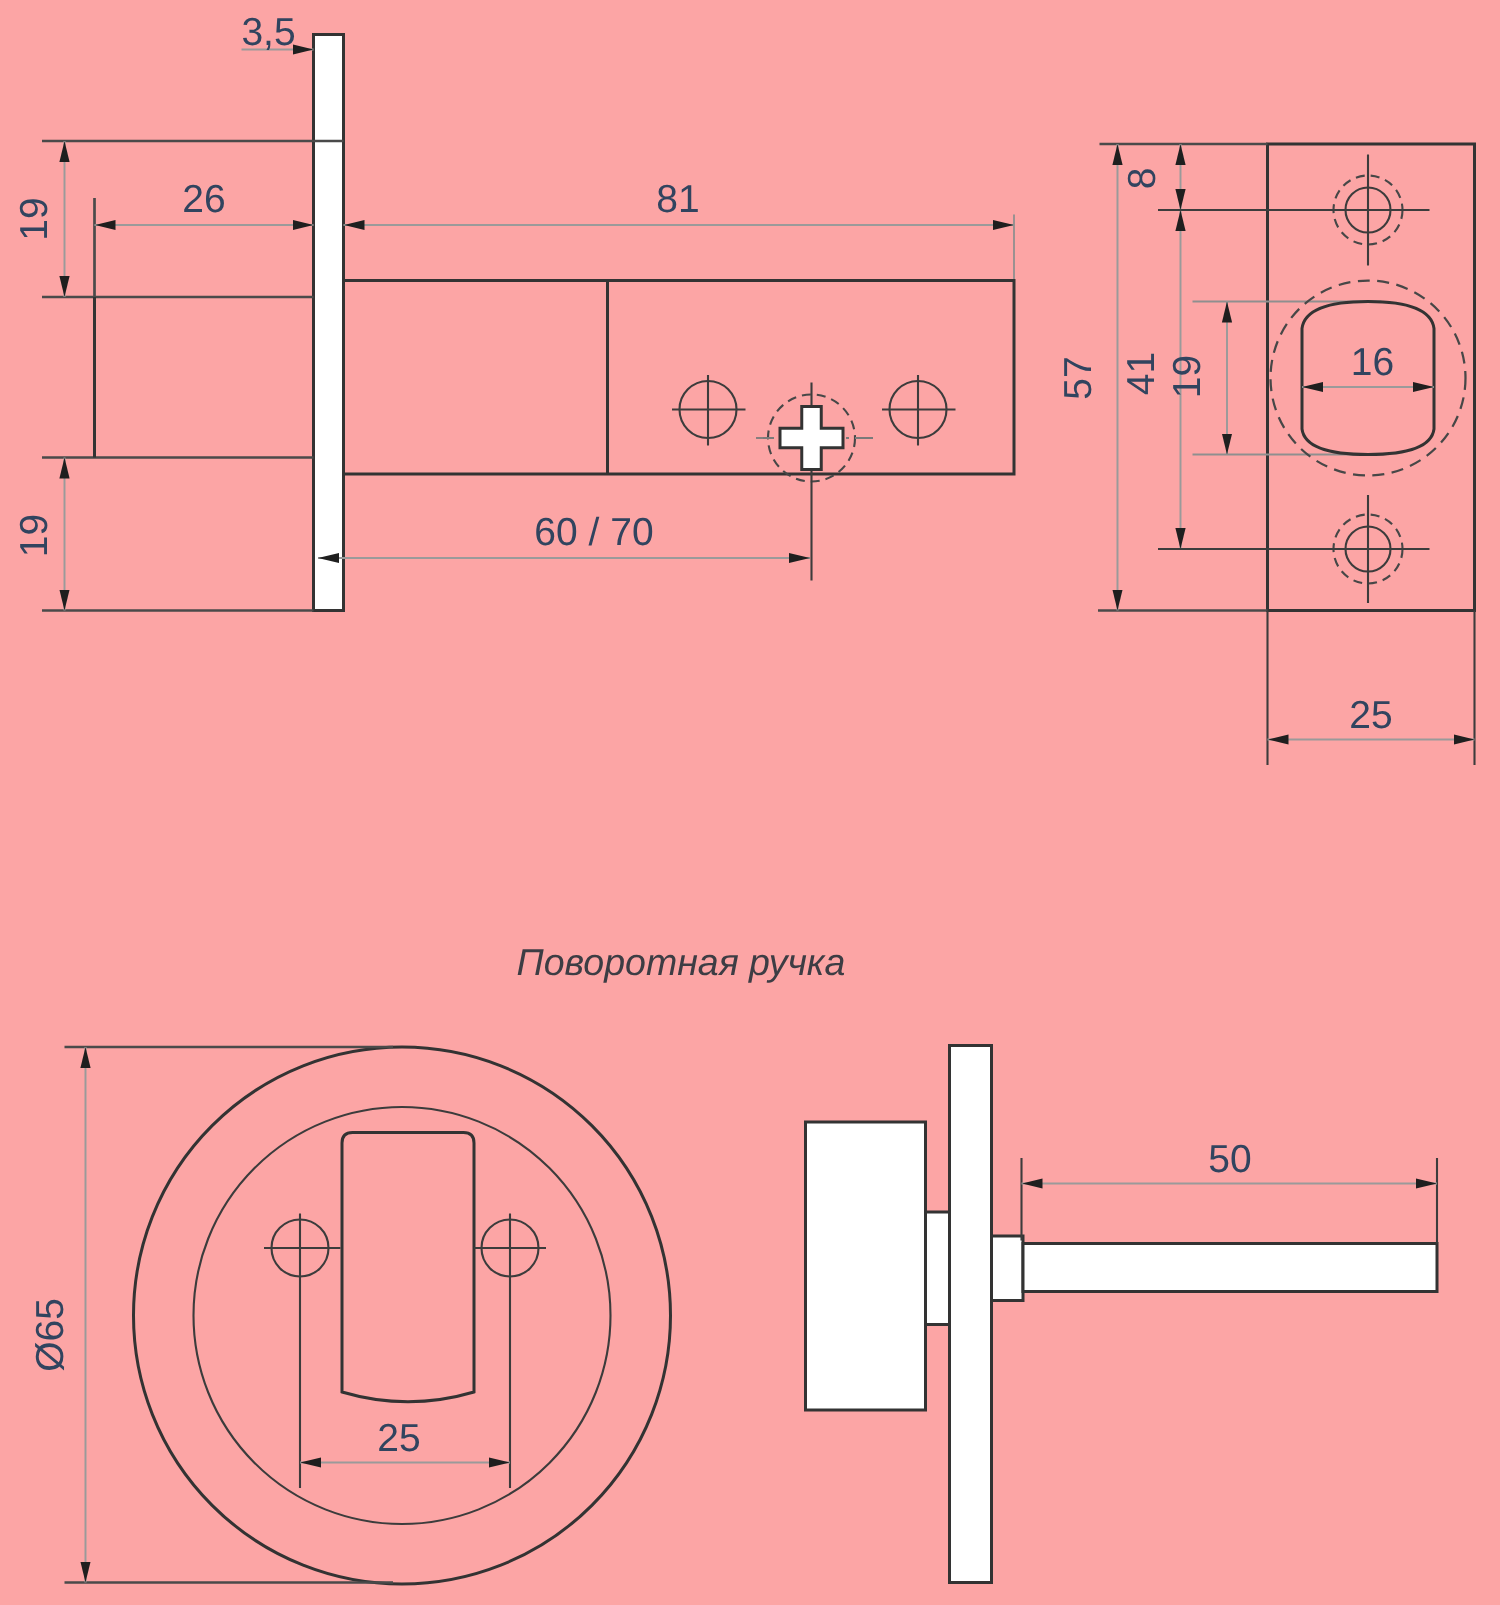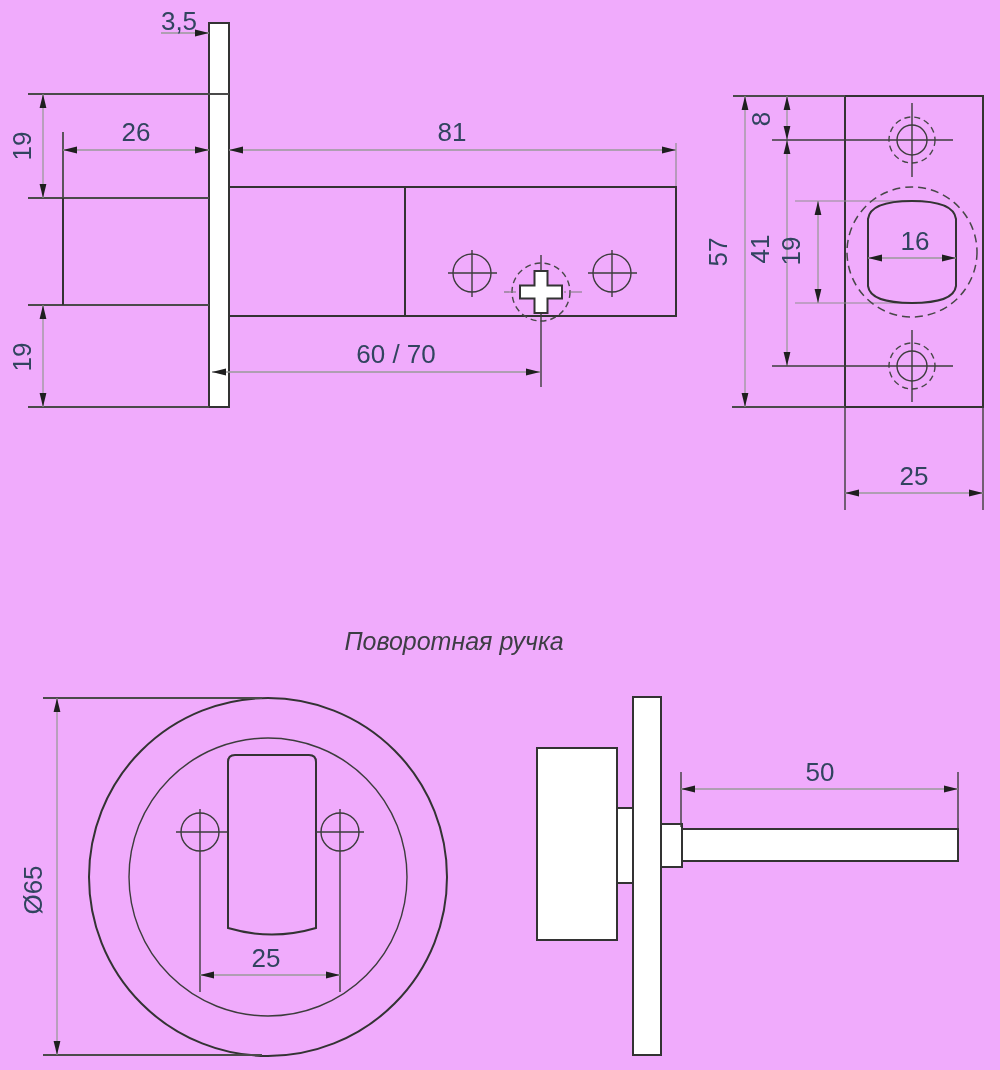--- a/index.html
+++ b/index.html
@@ -1,16 +1,16 @@
 <!DOCTYPE html>
 <html><head>
 <meta charset="utf-8">
 <style>
   html,body{margin:0;padding:0;background:#ffffff;}
-  .page{width:1000px;height:1070px;position:relative;background:#f0abfc;overflow:hidden;}
+  .page{width:1000px;height:1070px;position:relative;background:#fca5a5;overflow:hidden;}
   svg{display:block;}
   
   .obj{stroke:#333333;stroke-width:2;fill:none;}
   .objf{stroke:#333333;stroke-width:2;fill:#ffffff;}
   .thin{stroke:#3c3c3c;stroke-width:1.4;fill:none;}
   .ext{stroke:#4a4a4a;stroke-width:1.8;fill:none;}
   
   .dim{stroke:#9a9a9a;stroke-width:1.3;fill:none;}
   .dimext{stroke:#8f8f8f;stroke-width:1.2;fill:none;}
   .dash{stroke:#474747;stroke-width:1.5;stroke-dasharray:8 5;fill:none;}

